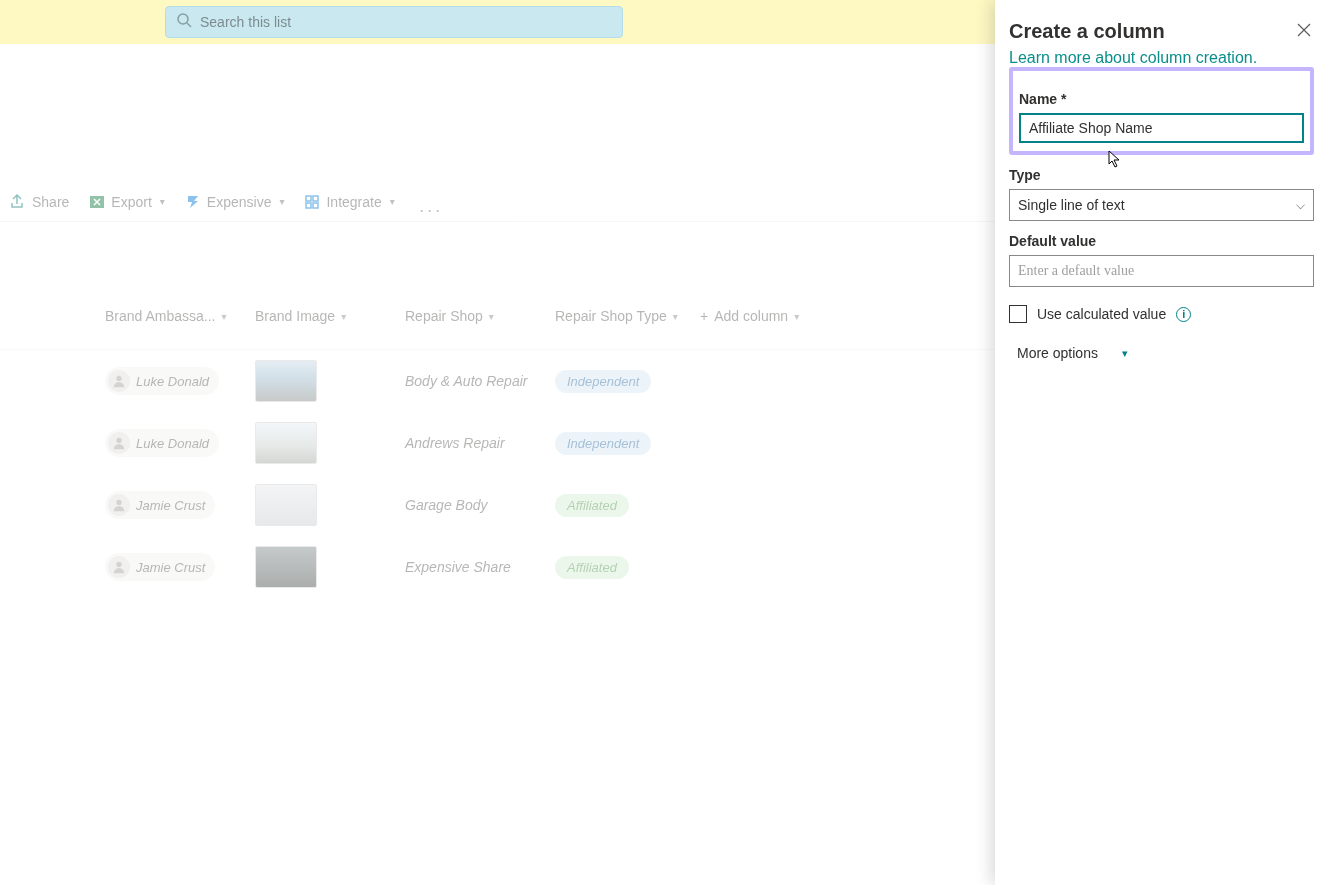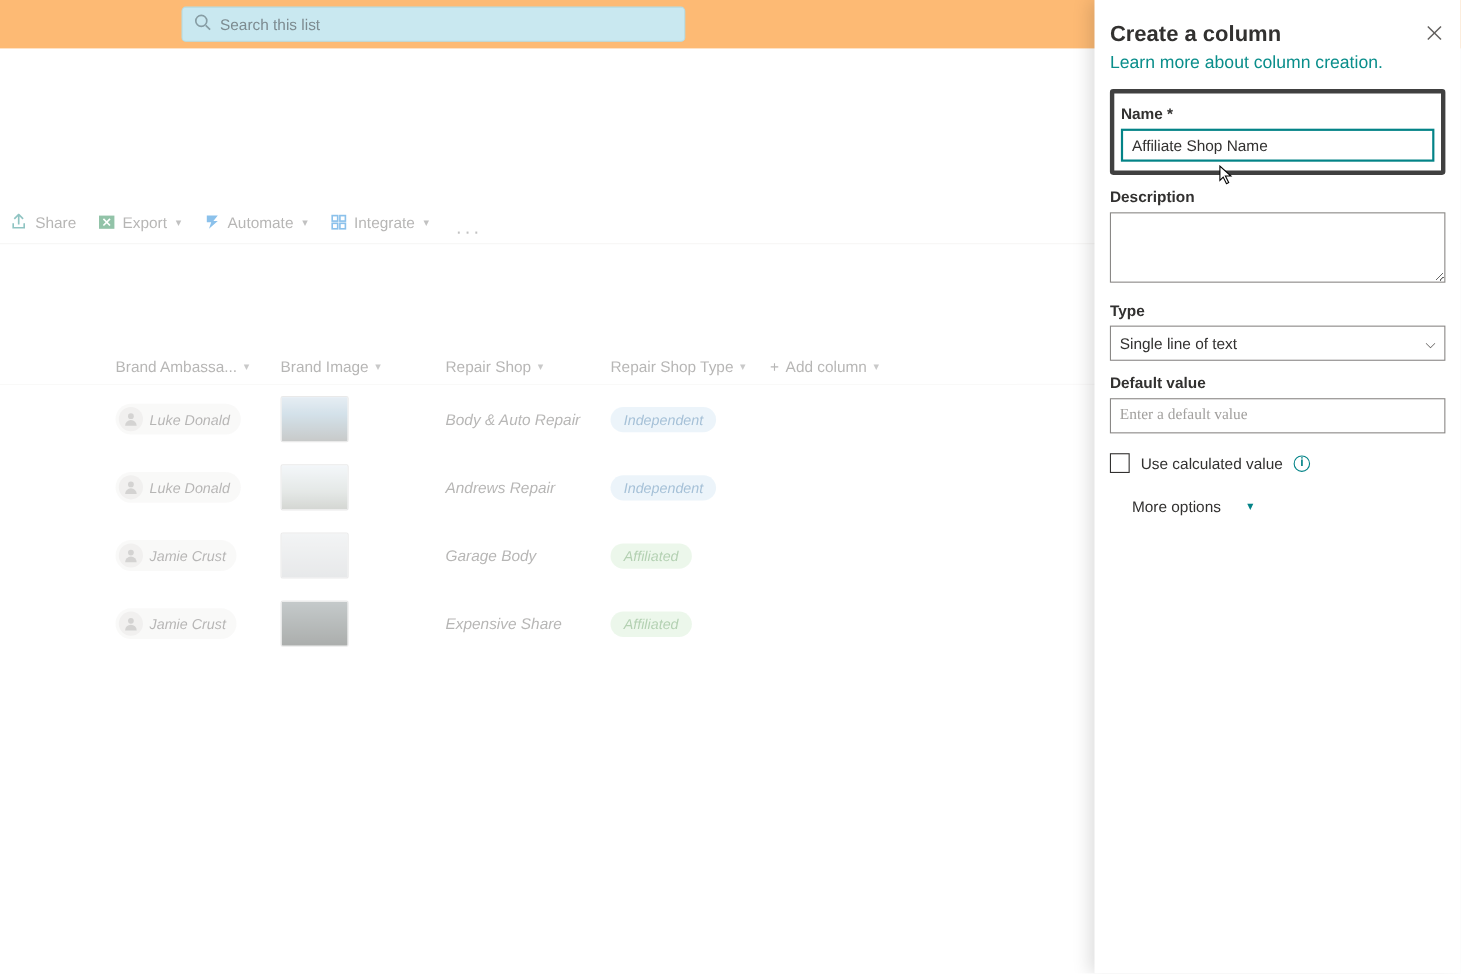--- a/index.html
+++ b/index.html
@@ -1,21 +1,21 @@
 <!DOCTYPE html>
 <html><head>
   <meta charset="utf-8">
   <style>
     * { box-sizing: border-box; margin: 0; padding: 0; font-family: 'Segoe UI', Tahoma, sans-serif; }
     body { background: #fff; width: 1328px; height: 885px; overflow: hidden; position: relative; }
 
     
     .topbar {
       height: 44px;
-      background: #fdba74;
+      background: #fef9c3;
       display: flex;
       align-items: center;
       padding-left: 165px;
     }
     .search-wrap {
       display: flex;
       align-items: center;
       background: #c9e8f0;
       border: 1px solid #b3dde8;
       border-radius: 4px;
@@ -71,21 +71,21 @@
 
     
     .list-table {
       margin-top: 86px;
       font-size: 14px;
       color: #605e5c;
       width: 100%;
     }
     .list-header {
       display: flex;
-      align-items: flex-end;
+      align-items: flex-start;
       padding: 0 0 8px 0;
       height: 42px;
       border-bottom: 1px solid #f3f2f1;
     }
     .col { display: flex; align-items: center; padding-right: 10px; }
     .col .chev { font-size: 10px; color: #888; margin-left: 6px; }
     .col-ambassador { width: 150px; margin-left: 105px; }
     .col-image { width: 150px; }
     .col-shop { width: 150px; }
     .col-shoptype { width: 145px; }
@@ -151,24 +151,24 @@
     .panel-header {
       display: flex;
       justify-content: space-between;
       align-items: flex-start;
     }
     .panel-title { font-size: 20px; font-weight: 600; color: #323130; }
     .panel-close { width: 20px; height: 20px; cursor: pointer; color: #605e5c; display:flex; align-items:center; justify-content:center;}
     .panel-learn { color: #0a8e8b; font-size: 16px; margin-top: 6px; cursor:pointer; }
 
     .field-highlight {
-      border: 4px solid #404040;
+      border: 4px solid #c4b5fd;
       border-radius: 3px;
-      padding: 10px 6px 8px 6px;
-      margin-top: 14px;
+      padding: 20px 6px 8px 6px;
+      margin-top: 0;
     }
     .fld-label { font-size: 14px; font-weight: 600; color: #323130; margin-bottom: 6px; }
     .name-input {
       width: 100%;
       border: 2px solid #038387;
       padding: 5px 8px;
       font-size: 14px;
       color: #323130;
       outline: none;
     }
@@ -238,21 +238,20 @@
       font-weight: bold;
     }
 
     .more-opts {
       margin-top: 22px;
       padding-left: 8px;
       font-size: 14px;
       color: #323130;
       display:flex; align-items:center; gap:24px;
       cursor:pointer;
-      margin-left:12px;
     }
     .more-opts .chev { font-size: 11px; color: #038387; }
 
     .panel-footer {
       border-top: 1px solid #edebe9;
       padding-top: 12px;
       margin-top: auto;
       display: flex;
       gap: 10px;
       padding-bottom: 4px;
@@ -306,21 +305,21 @@
         </span>
       <span>Export</span>
       <span class="chev">▾</span>
     </div>
     <div class="cmd-item cmd-automate">
       <span class="cmd-icon">
           <svg viewBox="0 0 16 16">
             <path d="M3 2 h10 l-4 5 h4 l-8 7 l2 -6 h-4 z" fill="#0078d4"></path>
           </svg>
         </span>
-      <span>Automate</span>
+      <span>Expensive</span>
       <span class="chev">▾</span>
     </div>
     <div class="cmd-item cmd-integrate">
       <span class="cmd-icon">
           <svg viewBox="0 0 16 16" fill="none" stroke="#0078d4" stroke-width="1.5">
             <rect x="2" y="2" width="5" height="5"></rect>
             <rect x="9" y="2" width="5" height="5"></rect>
             <rect x="2" y="9" width="5" height="5"></rect>
             <rect x="9" y="9" width="5" height="5"></rect>
           </svg>
@@ -459,24 +458,20 @@
         </svg>
     </div>
   </div>
   <div class="panel-learn">Learn more about column creation.</div>
 
   <div class="field-highlight">
     <div class="fld-label">Name *</div>
     <input class="name-input" type="text" value="Affiliate Shop Name" style="">
   </div>
 
-  <div class="field-block">
-    <div class="fld-label">Description</div>
-    <textarea class="desc-area" style=""></textarea>
-  </div>
 
   <div class="field-block">
     <div class="fld-label">Type</div>
     <div class="type-select">
       <span>Single line of text</span>
       <span class="chev">⌵</span>
     </div>
   </div>
 
   <div class="field-block">

